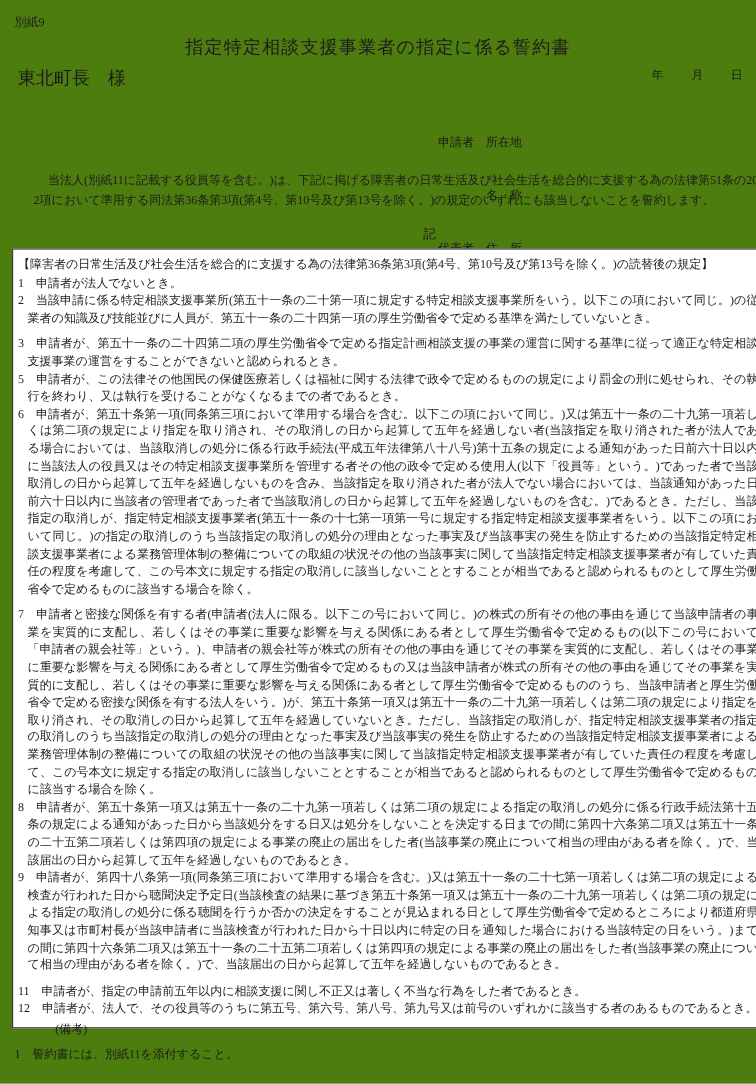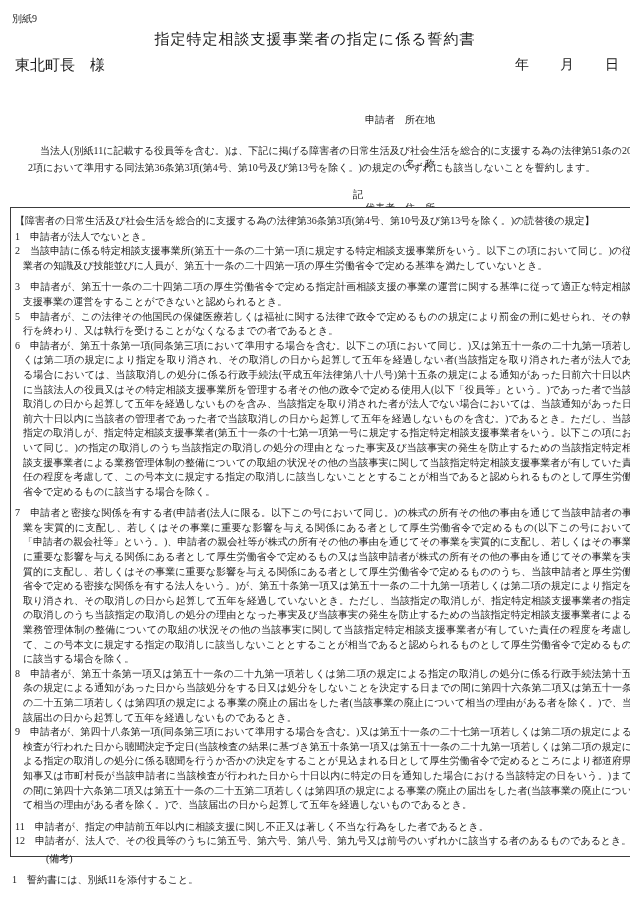--- a/index.html
+++ b/index.html
@@ -6,38 +6,38 @@
   html, body { background: #e8e8e8; }
   body {
     width: 630px; height: 903px;
     margin: 0 auto;
     font-family: "Liberation Serif", "DejaVu Serif", serif;
     color: #1c1c1c;
     overflow: hidden;
   }
   .page {
     width: 630px; height: 903px;
-    background: #ffffff;
+    background: #4d7c0f;
     position: relative;
     font-size: 10px;
     overflow: hidden;
   }
   .attachment-label {
     position: absolute; top: 12px; left: 12px;
     font-size: 10px;
   }
   .doc-title {
     position: absolute; top: 30px; left: 0; width: 100%;
     text-align: center;
     font-size: 15px; font-weight: normal;
     letter-spacing: 1px;
   }
   .date-line {
     position: absolute; top: 56px; right: 10px;
-    font-size: 14px; letter-spacing: 1px;
+    font-size: 10px; letter-spacing: 1px;
   }
   .addressee {
     position: absolute; top: 56px; left: 15px;
     font-size: 15px;
   }
   .applicant-block {
     position: absolute; top: 84px; left: 365px;
     font-size: 10px; line-height: 14.6px;
     white-space: pre;
   }

